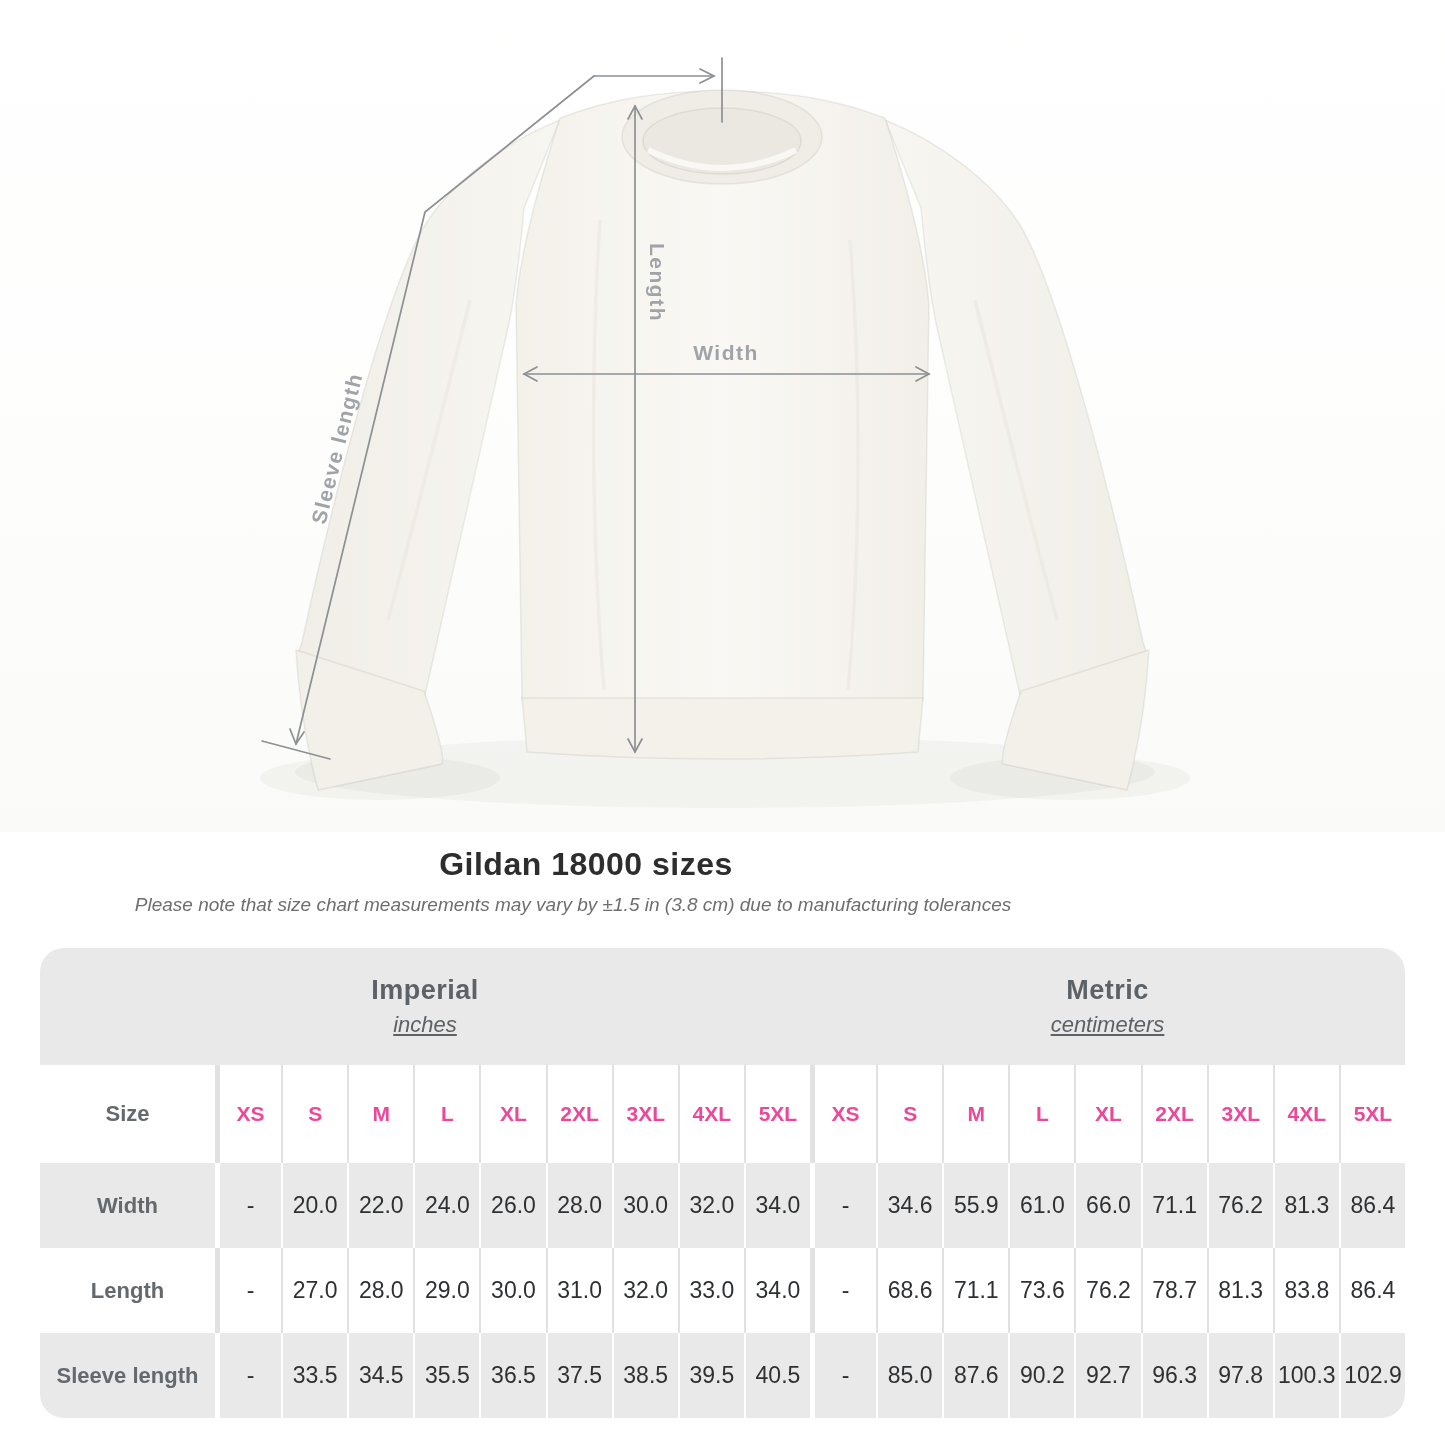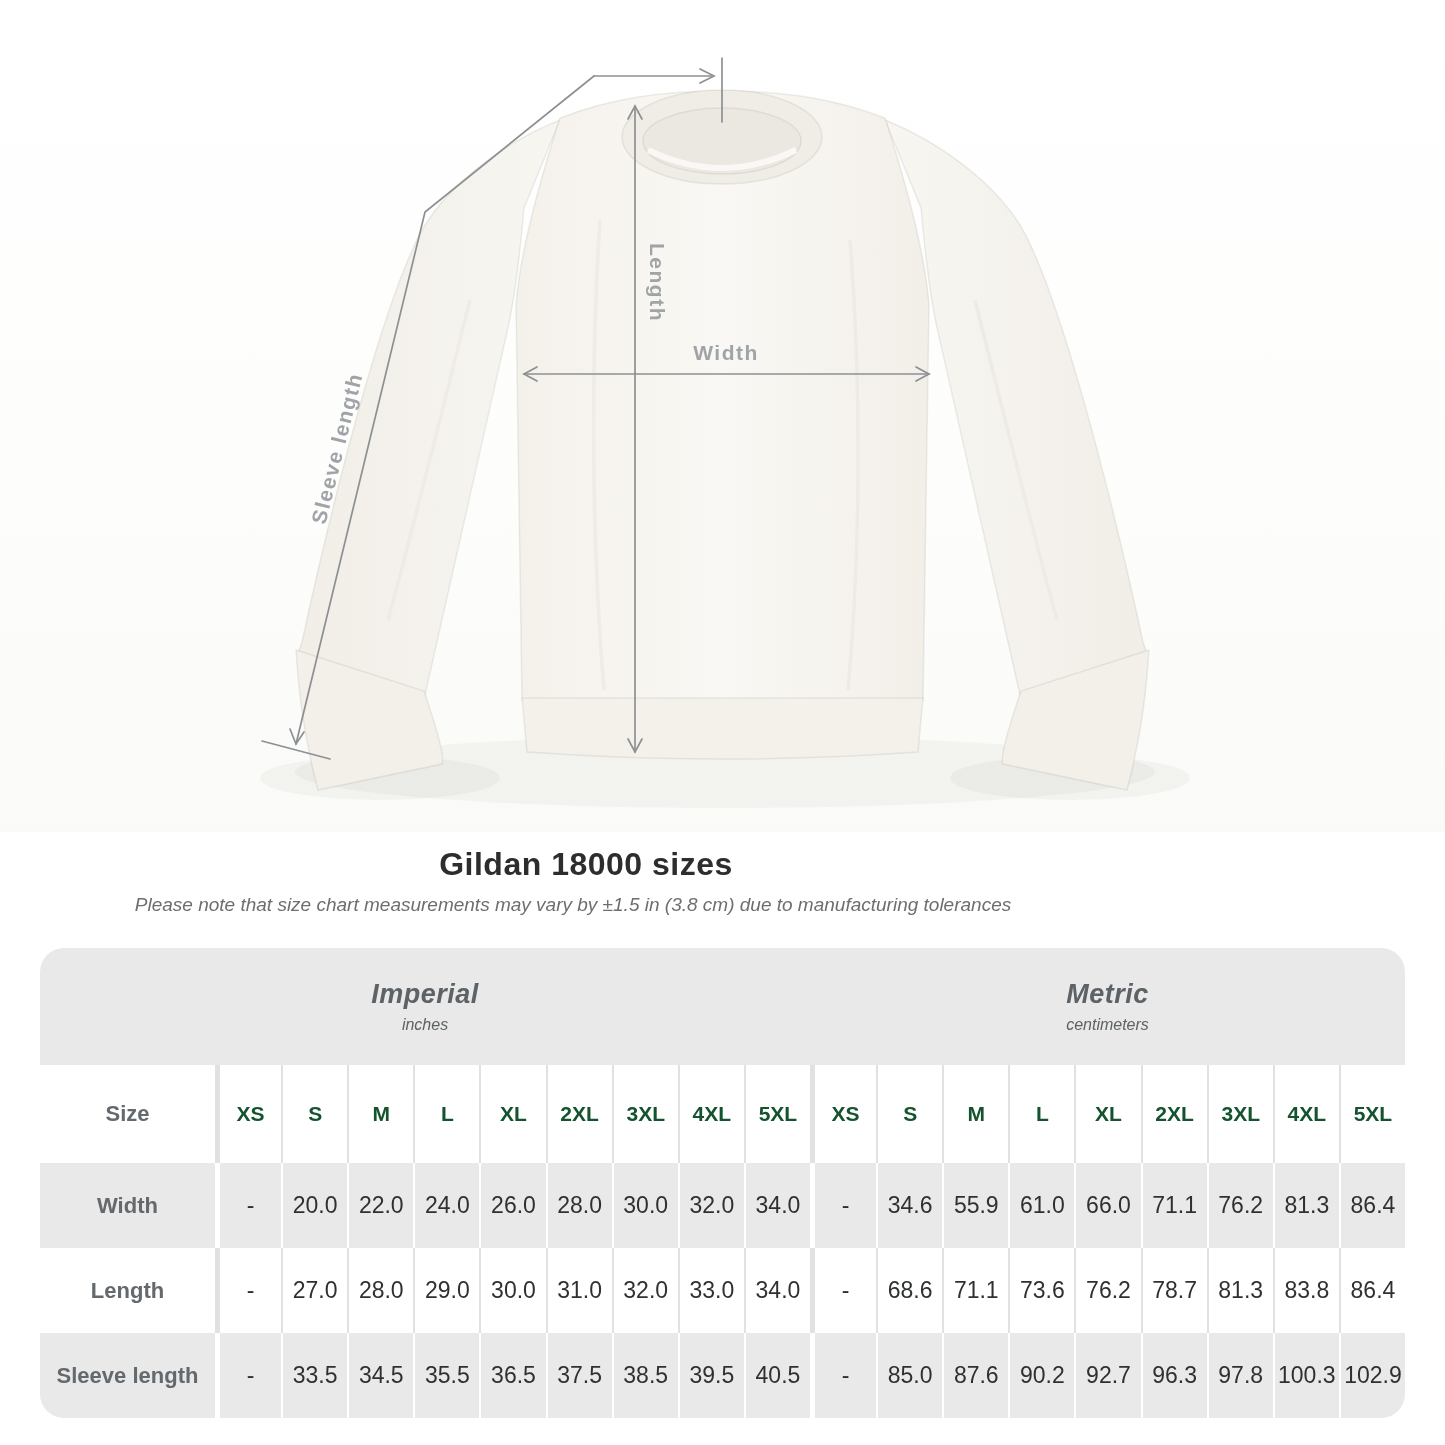--- a/index.html
+++ b/index.html
@@ -33,33 +33,33 @@
   }
 
   
   .size-table{
     position:absolute;top:948px;left:40px;width:1365px;
     border-radius:24px;overflow:hidden;
   }
   .trow{display:grid;grid-template-columns:175px repeat(18,1fr);align-items:stretch;}
   .group-row{display:grid;grid-template-columns:770px 595px;height:117px;background:#e9e9e9;}
   .group-cell{display:flex;flex-direction:column;align-items:center;justify-content:center;gap:6px;}
-  .group-name{font-size:27px;font-weight:bold;font-style:italic;color:#5d6266;letter-spacing:.5px;}
-  .group-unit{font-size:16px;font-style:italic;color:#5d6266;}
+  .group-name{font-size:27px;font-weight:bold;color:#5d6266;letter-spacing:.5px;}
+  .group-unit{font-size:22px;font-style:italic;color:#5d6266;text-decoration:underline;}
 
   .header-row{height:98px;}
   .data-row{height:85px;}
   .row-white{background:#ffffff;--sepc:#e1e1e1;}
   .row-gray{background:#e9e9e9;--sepc:#ffffff;}
 
   .cell{display:flex;align-items:center;justify-content:center;min-width:0;}
   .sep{border-left:2px solid var(--sepc);}
   .sep-wide{border-left:5px solid var(--sepc);}
   .label-cell{font-weight:bold;font-size:22px;color:#64696d;}
-  .head-cell{font-weight:bold;font-size:21px;color:#14532d;}
+  .head-cell{font-weight:bold;font-size:21px;color:#ec4899;}
   .value-cell{font-size:23px;color:#2e3032;}
 </style>
 </head>
 <body>
 
 <div class="stage">
 
   <div class="photo-area">
     <svg width="1445" height="832" viewBox="0 0 1445 832">
       <defs>

